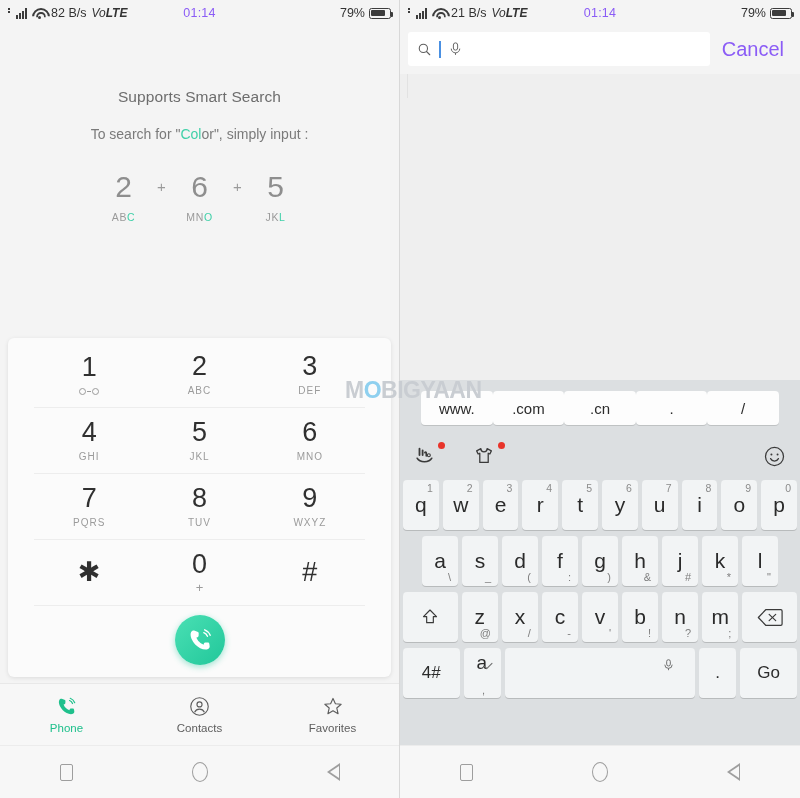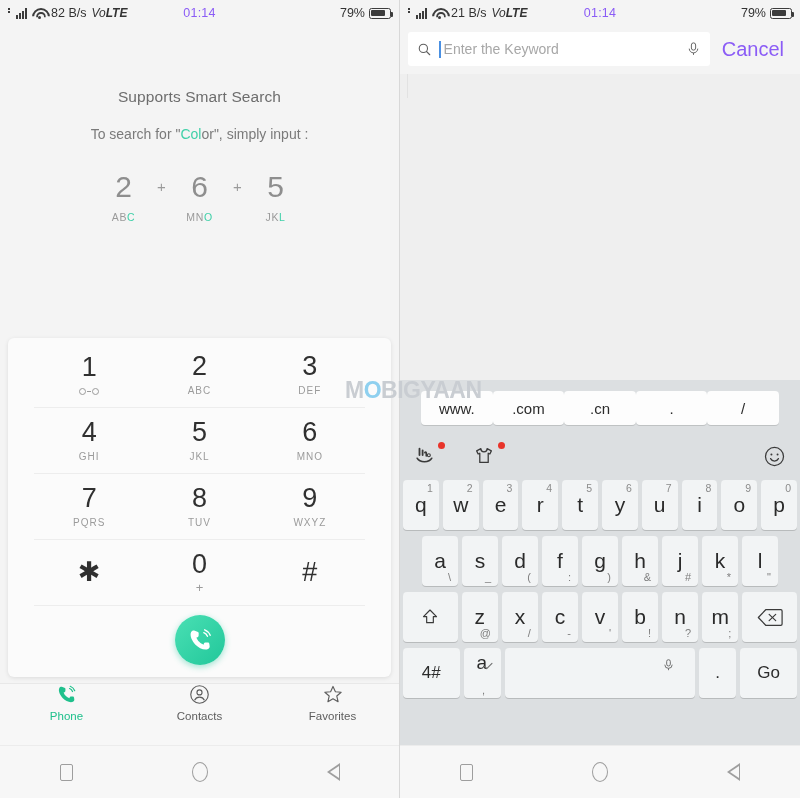--- a/index.html
+++ b/index.html
@@ -85,21 +85,21 @@
     width: 50px; height: 50px; border-radius: 50%;
     background: linear-gradient(135deg, #4ae0b4 0%, #21c79a 100%);
     box-shadow: 0 2px 6px rgba(45,200,160,.45);
     display: flex; align-items: center; justify-content: center;
   }
 
   
   .tabbar {
     position: absolute; left: 0; right: 0; bottom: 53px; height: 62px;
     background: #f7f7f7; border-top: 1px solid #e8e8e8;
-    display: flex; align-items: flex-start;
+    display: flex; align-items: center;
   }
   .tab { flex: 1; display: flex; flex-direction: column; align-items: center; gap: 5px; }
   .tab .t-label { font-size: 11.5px; color: #5d5d5d; }
   .tab.active .t-label { color: #1fc08c; }
 
   
   .navbar {
     position: absolute; left: 0; right: 0; bottom: 0; height: 53px;
     background: #f7f7f7; border-top: 1px solid #ececec;
     display: flex; align-items: center; justify-content: space-around;
@@ -361,21 +361,20 @@
       </div>
     </div>
 
     <div class="searchwrap">
       <div class="searchbox">
         <svg width="15" height="15" viewBox="0 0 24 24">
           <circle cx="10.2" cy="10.2" r="6.6" fill="none" stroke="#5e5e5e" stroke-width="1.7"></circle>
           <line x1="15.2" y1="15.2" x2="20.4" y2="20.4" stroke="#5e5e5e" stroke-width="1.7" stroke-linecap="round"></line>
         </svg>
         <span class="caret"></span>
-        <span class="sph">Enter the Keyword</span>
         <svg width="15" height="18" viewBox="0 0 24 24">
           <rect x="8.6" y="2.2" width="6.8" height="11.6" rx="3.4" fill="none" stroke="#5e5e5e" stroke-width="1.5"></rect>
           <path d="M5.2 11.4 a6.8 6.8 0 0 0 13.6 0" fill="none" stroke="#5e5e5e" stroke-width="1.5"></path>
           <line x1="12" y1="18.2" x2="12" y2="21.4" stroke="#5e5e5e" stroke-width="1.5"></line>
         </svg>
       </div>
       <div class="cancel">Cancel</div>
     </div>
 
     <div class="rbody">

